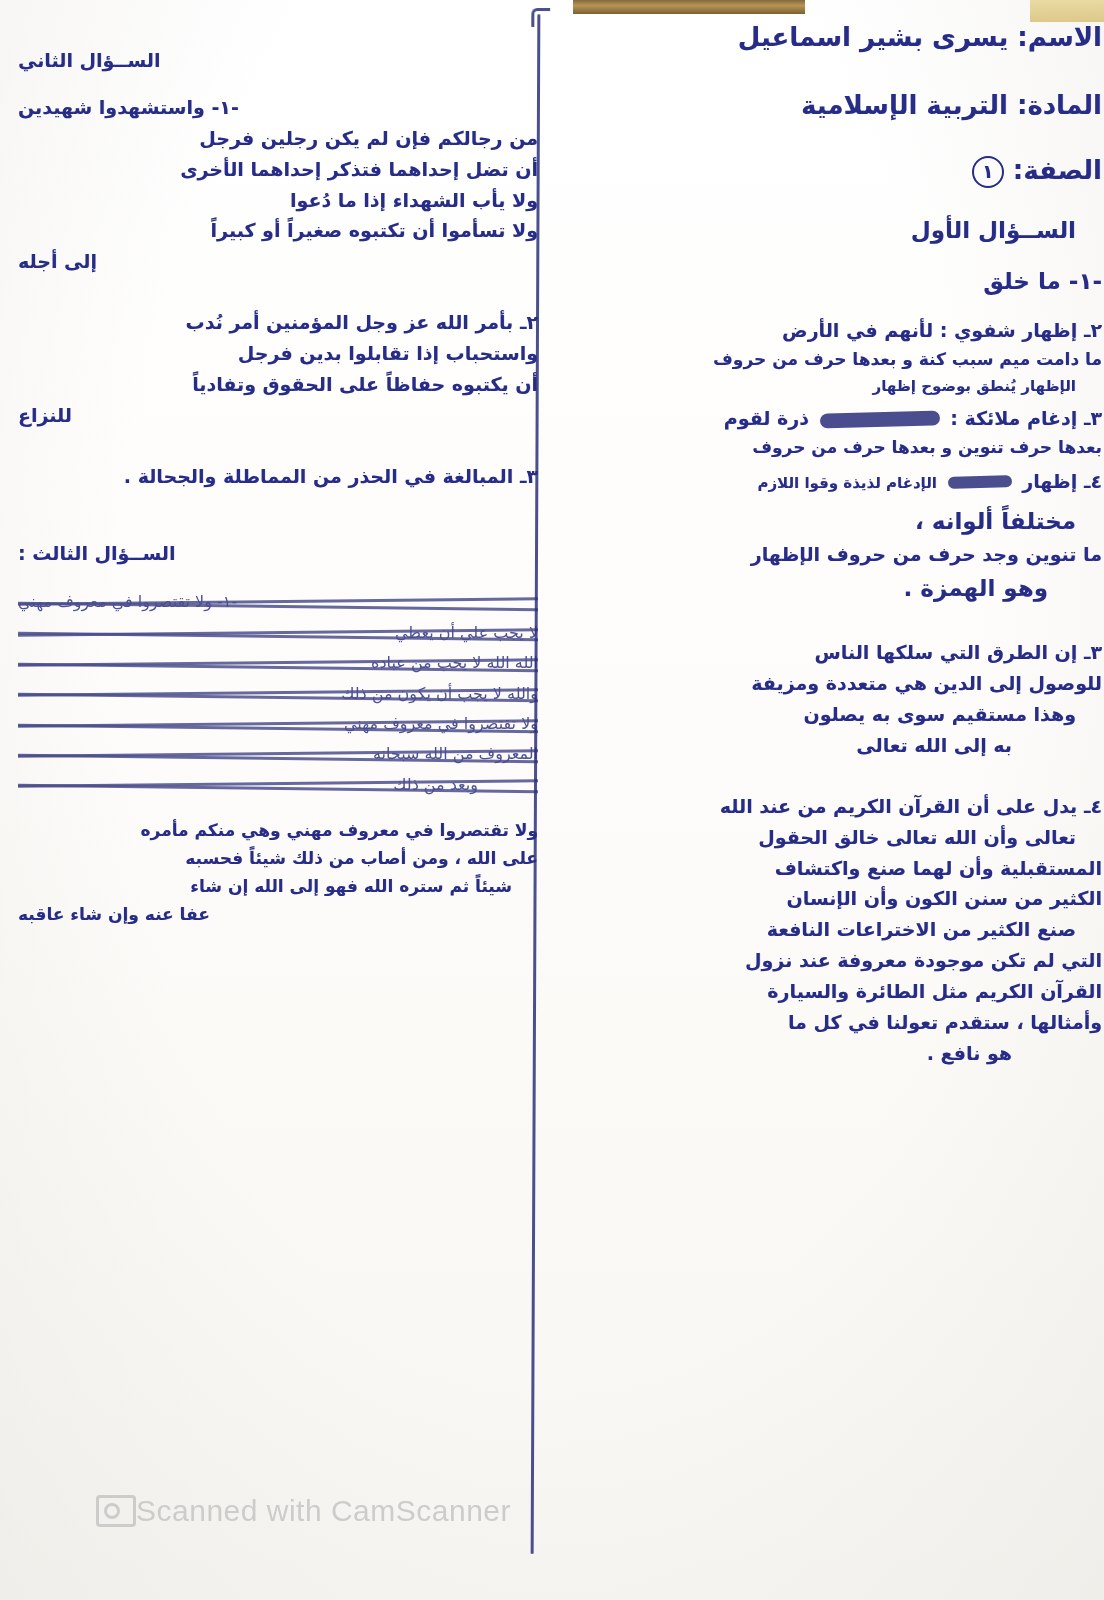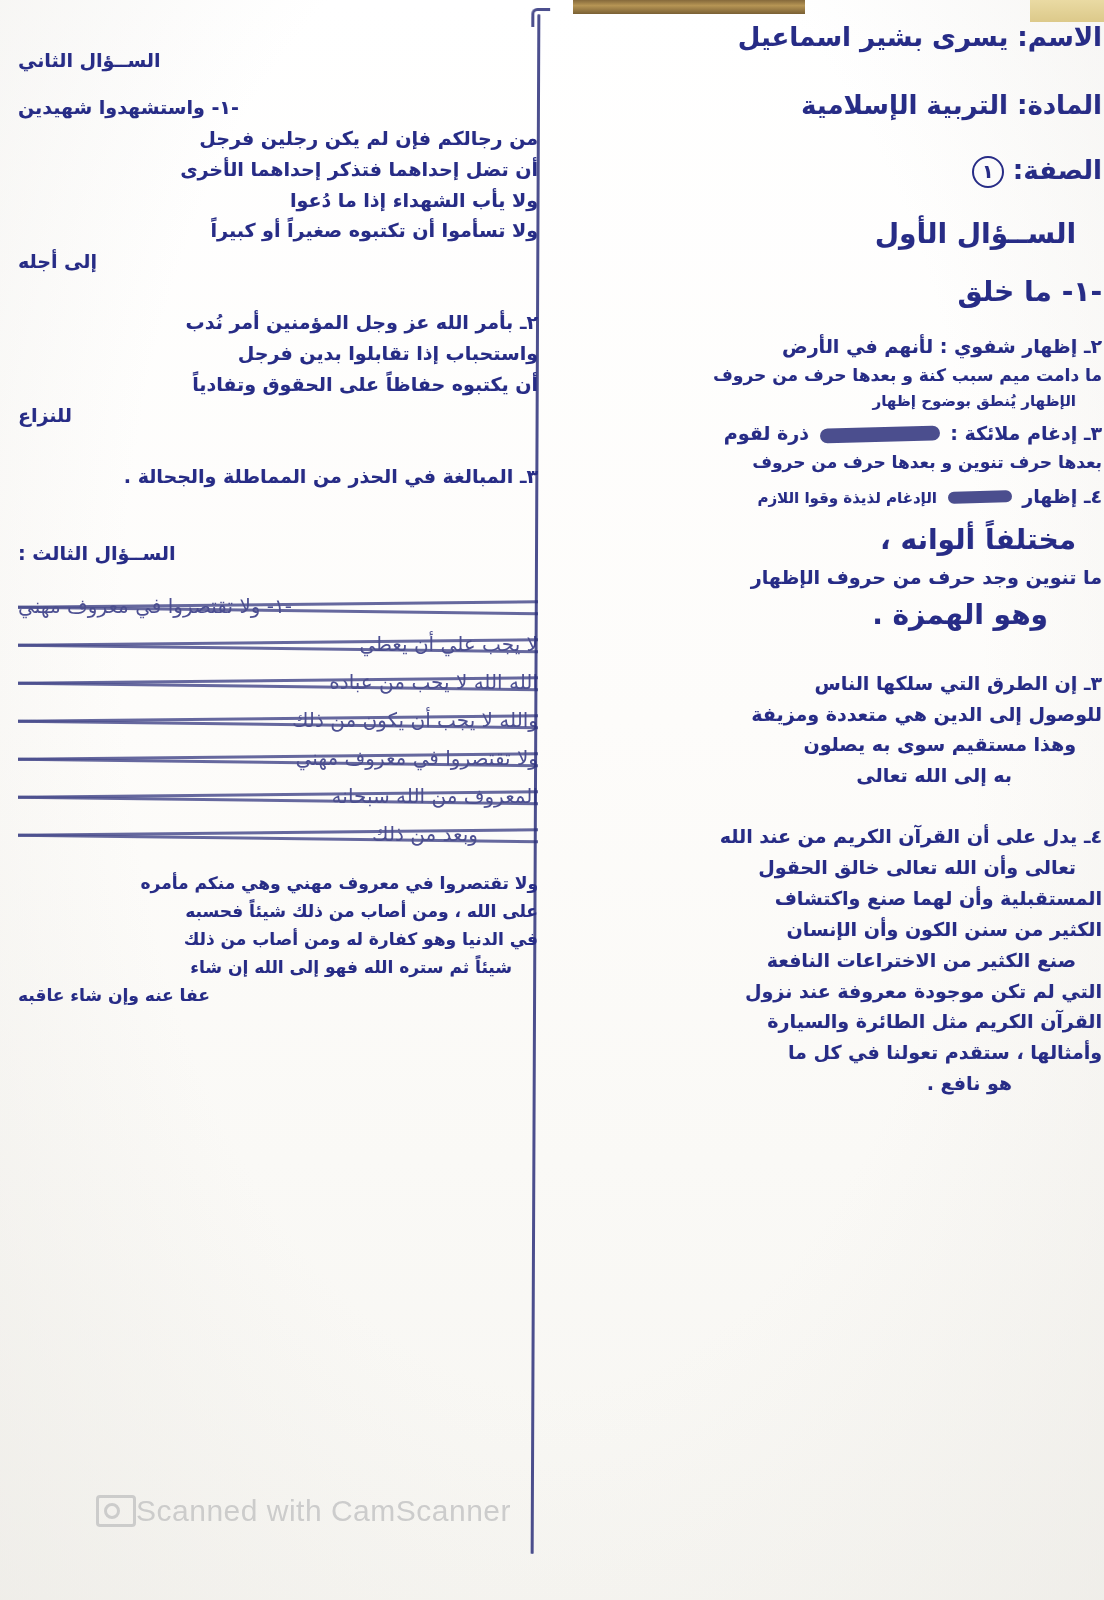--- a/index.html
+++ b/index.html
@@ -73,21 +73,21 @@
     position: absolute;
     top: 0;
     direction: rtl;
     color: #272c86;
     font-family: "DejaVu Sans", sans-serif;
   }
   .col-right { left: 552px; width: 540px; padding: 18px 16px 0 10px; }
   .col-left  { left: 8px;   width: 520px; padding: 34px 14px 0 10px; }
 
   .ln {
-    font-size: 28px;
+    font-size: 23px;
     line-height: 1.52;
     letter-spacing: 0.2px;
     white-space: nowrap;
     margin: 0 0 2px 0;
     color: #272c86;
     font-weight: 600;
     text-shadow: 0.4px 0.3px 0 rgba(39,44,134,0.22);
   }
   .ln.sm { font-size: 19px; }
   .ln.xs { font-size: 17px; }
@@ -130,21 +130,21 @@
   }
   .blot.sm { width: 64px; height: 12px; }
 
   
   .struck-block {
     position: relative;
     padding: 2px 0;
   }
   .struck-line {
     position: relative;
-    font-size: 20px;
+    font-size: 16px;
     line-height: 1.9;
     white-space: nowrap;
     color: #2e3280;
     opacity: .85;
   }
   .struck-line::before,
   .struck-line::after {
     content: "";
     position: absolute;
     left: 0;
@@ -320,21 +320,20 @@
       <div class="struck-line"><span>والله لا يجب أن يكون من ذلك</span></div>
       <div class="struck-line"><span>ولا تقتصروا في معروف مهني</span></div>
       <div class="struck-line"><span>المعروف من الله سبحانه</span></div>
       <div class="struck-line" style="padding-right:60px"><span>وبعد من ذلك</span></div>
     </div>
 
     <div class="gap"></div>
 
     <div class="ln xs"><span>ولا تقتصروا في معروف مهني وهي منكم مأمره</span></div>
     <div class="ln xs"><span>على الله ، ومن أصاب من ذلك شيئاً فحسبه</span></div>
-    <div class="ln xs"><span>في الدنيا وهو كفارة له ومن أصاب من ذلك</span></div>
     <div class="ln xs indent-1"><span>شيئاً ثم ستره الله فهو إلى الله إن شاء</span></div>
     <div class="ln xs push"><span>عفا عنه وإن شاء عاقبه</span></div>
   </div>
 
   <div class="watermark">
     <span class="wm-icon"></span>
     <span>Scanned with CamScanner</span>
   </div>
 </div>
 

